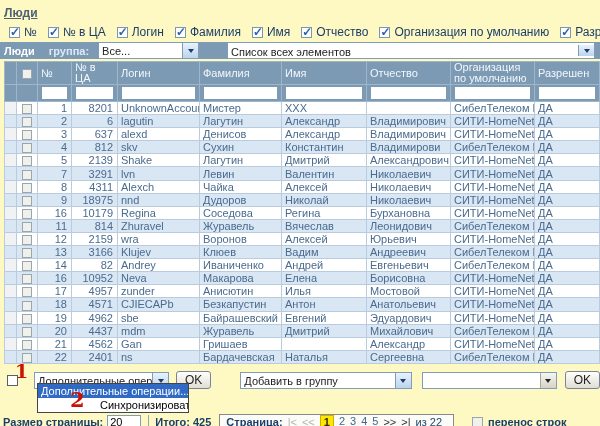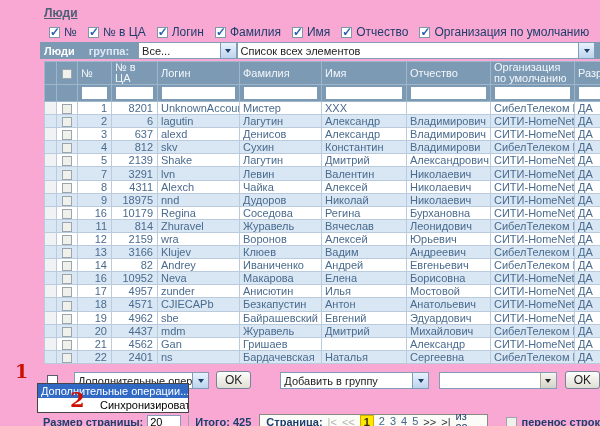--- a/index.html
+++ b/index.html
@@ -2,21 +2,21 @@
 <html style="--header_bg: #7d9ab5; --row_alt: #d9e7f4; --row_text: #4a6b8e; --selection: #316ac5; --annotation: #cc1100; --page_current_bg: #ffe800;"><head>
 <meta charset="utf-8">
 <style>
   :root{
     --header_bg:#7d9ab5; --row_alt:#d9e7f4; --row_text:#4a6b8e;
     --selection:#316ac5; --annotation:#cc1100; --page_current_bg:#ffe800;
     --label_navy:#1c3e6b; --grid_line:#b9cbdc;
   }
   *{box-sizing:border-box; margin:0; padding:0;}
   body{font-family:"Liberation Sans",sans-serif; background:#f1f0ec;}
-  #app{position:relative; width:600px; height:426px; background:#f9a8d4; overflow:hidden; padding-top:3px;padding-left:40px;}
+  #app{position:relative; width:600px; height:426px; background:#fef9c3; overflow:hidden; padding-top:3px;}
 
   
   #title{display:inline-block; margin:1px 0 0 4px; font-size:12px; font-weight:bold;
          color:#4c5f75; text-decoration:underline; cursor:pointer;}
 
   
   #toggles{display:flex; align-items:center; margin:4px 0 0 9px; height:14px;}
   #toggles label{display:inline-flex; align-items:center; margin-right:11px; cursor:pointer;}
   .tglabel{font-size:12px; color:var(--label_navy); margin-left:4px; white-space:nowrap;}
 
@@ -37,21 +37,21 @@
   
   .xpsel{display:inline-flex; align-items:stretch; background:#fff;
          border:1px solid #7f9db9; height:17px; font-size:11px; cursor:pointer;}
   .xpsel .val{flex:1; padding:2px 3px 0; white-space:nowrap; overflow:hidden; color:#222;border-radius:6px;}
   .xpsel .btn{width:16px; flex:none; border-left:1px solid #7f9db9;
       background:linear-gradient(#e9f2fc,#bcd4ee); display:flex; align-items:center; justify-content:center;}
   .xpsel .btn::after{content:""; border:3px solid transparent; border-top:4px solid #1c3e6b; margin-top:4px;}
   .xpsel.classic .btn{background:linear-gradient(#f6f5f1,#d6d2c6); border-left:1px solid #aca899;}
   .xpsel.classic .btn::after{border-top-color:#222;}
   #groupsel{width:101px; margin-left:9px;}
-  #listsel{width:368px; margin-left:auto; margin-right:1px;}
+  #listsel{width:368px; margin-left:auto; margin-right:1px;align-items:center;}
 
   
   #grid{border-collapse:collapse; table-layout:fixed; width:595px; margin:2px 0 0 4px;
         border:1px solid #8096a8;}
   #grid th,#grid td{border:1px solid var(--grid_line); font-size:11px; padding:0 3px;
         white-space:nowrap; overflow:hidden; font-weight:normal;}
   #grid thead th{background:var(--header_bg); color:#f2f7fb; text-align:left;
         border-color:#9fb6ca; height:21px; line-height:11px; white-space:normal; vertical-align:middle;}
   #grid thead tr.fr th{height:17px; vertical-align:middle;}
   .flt{display:block; width:calc(100% - 2px); height:12px; margin:0 auto;

